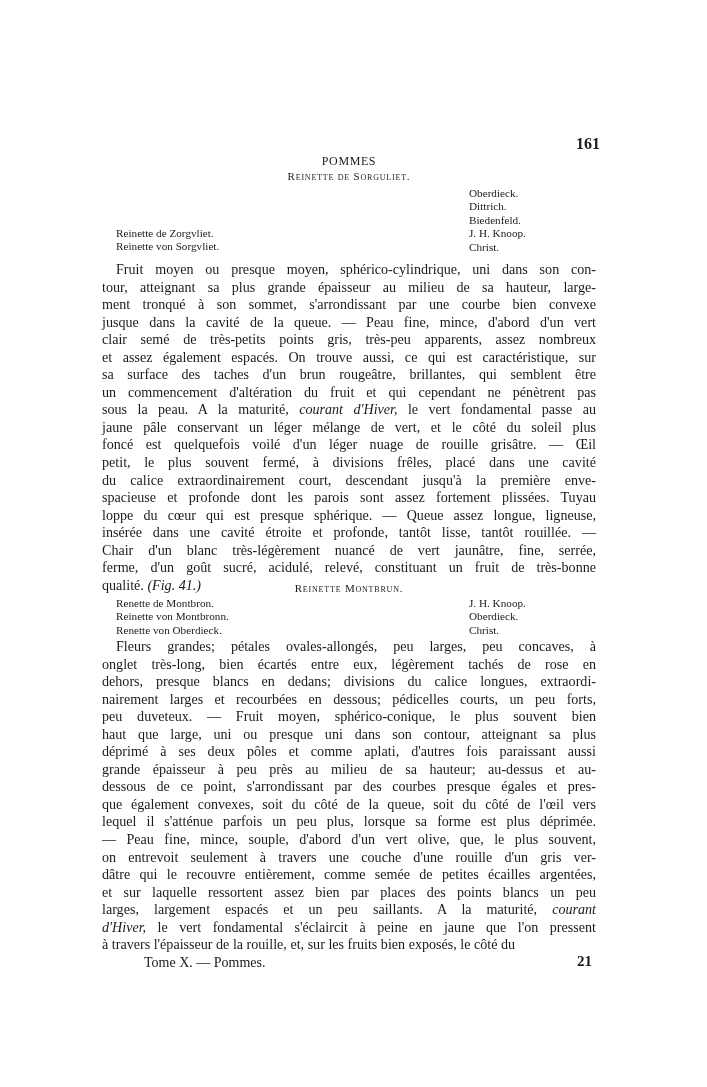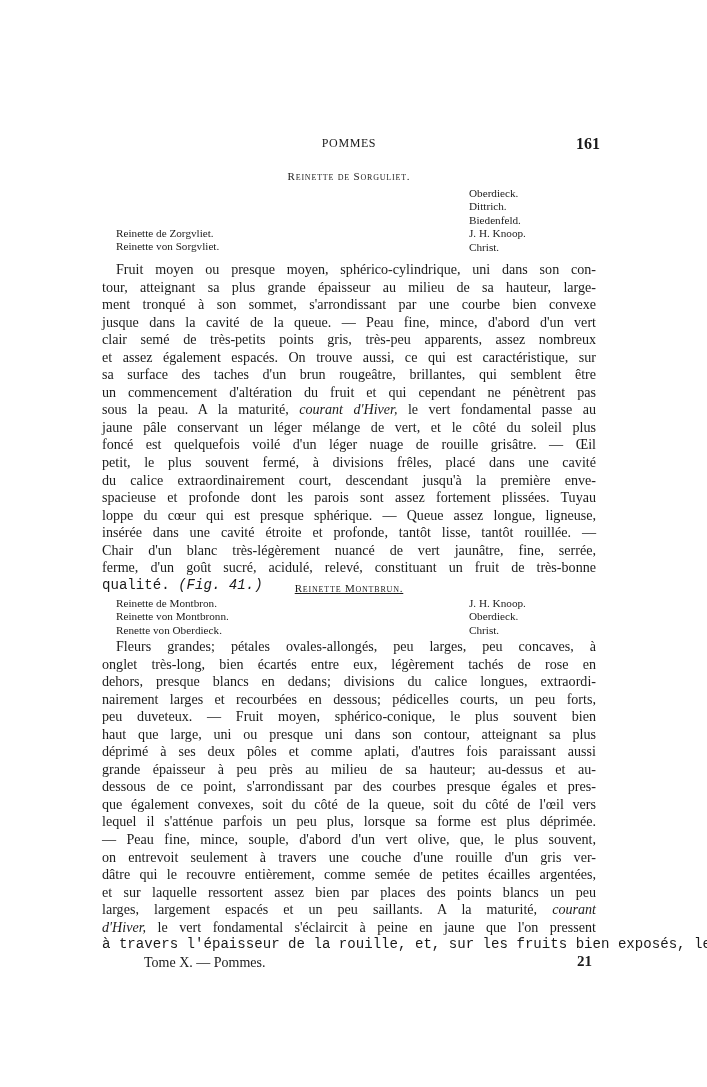--- a/index.html
+++ b/index.html
@@ -1,33 +1,33 @@
 <!DOCTYPE html>
 <html><head>
 <meta charset="utf-8">
 <style>
   html, body { margin: 0; padding: 0; background: #ffffff; }
   body { width: 707px; height: 1087px; position: relative; overflow: hidden;
          font-family: "Liberation Serif", "DejaVu Serif", serif; color: #1a1a1a; }
   .page { position: absolute; left: 0; top: 0; width: 707px; height: 1087px; background: #fff; }
   .running-head { position: absolute; top: 136px; left: 102px; width: 494px; height: 18px; }
-  .running-title { position: absolute; left: 0; right: 0; text-align: center; font-size: 12px; letter-spacing: 0.6px; }
+  .running-title { position: absolute; left: 0; right: 0; text-align: center; font-size: 12px; letter-spacing: 0.6px; margin-top: 18px; }
   .page-number { position: absolute; right: -4px; top: -1px; font-size: 16px; font-weight: bold; }
 
   .section-title { position: absolute; left: 102px; width: 494px; text-align: center;
                    font-size: 11px; font-variant: small-caps; letter-spacing: 0.8px; }
   .syn-block { position: absolute; left: 102px; width: 494px; font-size: 11.2px; line-height: 13.4px; }
   .syn-left { position: absolute; left: 14px; }
   .syn-right { position: absolute; left: 367px; }
   .syn-line { display: block; white-space: nowrap; }
 
   .body-text { position: absolute; left: 102px; width: 494px; font-size: 14.1px; line-height: 17.55px;
                text-align: justify; text-align-last: left; }
   .body-line { display: block; white-space: nowrap; text-align: justify; text-align-last: justify; height: 17.55px; overflow: visible; }
-  .body-line.last { text-align-last: left; font-family: Liberation Mono, monospace; }
+  .body-line.last { text-align-last: left; }
   .body-line.indent { padding-left: 14px; }
   .it { font-style: italic; }
 
   .footer { position: absolute; top: 955px; left: 102px; width: 494px; height: 18px; }
   .footer-left { position: absolute; left: 42px; font-size: 14px; text-align: center; }
   .footer-signature { position: absolute; right: 4px; top: -2px; font-size: 15px; font-weight: bold; }
 </style>
 </head>
 <body>
 
@@ -67,24 +67,24 @@
       <span class="body-line">petit, le plus souvent fermé, à divisions frêles, placé dans une cavité</span>
       <span class="body-line">du calice extraordinairement court, descendant jusqu'à la première enve-</span>
       <span class="body-line">spacieuse et profonde dont les parois sont assez fortement plissées. Tuyau</span>
       <span class="body-line">loppe du cœur qui est presque sphérique. — Queue assez longue, ligneuse,</span>
       <span class="body-line">insérée dans une cavité étroite et profonde, tantôt lisse, tantôt rouillée. —</span>
       <span class="body-line">Chair d'un blanc très-légèrement nuancé de vert jaunâtre, fine, serrée,</span>
       <span class="body-line">ferme, d'un goût sucré, acidulé, relevé, constituant un fruit de très-bonne</span>
       <span class="body-line last">qualité. <span class="it">(Fig. 41.)</span></span>
     </div>
 
-  <div class="section-title" style="top:582px;text-decoration:underline;">Reinette Montbrun.</div>
+  <div class="section-title" style="top:582px;">Reinette Montbrun.</div>
   <div class="syn-block" style="top:597px; height:42px;">
     <div class="syn-left" style="top:0px;">
-        <span class="syn-line">Reinette de Montbron.</span>
+        <span class="syn-line">Renette de Montbron.</span>
         <span class="syn-line">Reinette von Montbronn.</span>
         <span class="syn-line">Renette von Oberdieck.</span>
       </div>
     <div class="syn-right" style="top:0px;">
         <span class="syn-line">J. H. Knoop.</span>
         <span class="syn-line">Oberdieck.</span>
         <span class="syn-line">Christ.</span>
       </div>
   </div>
   <div class="body-text" style="top:638px;">

